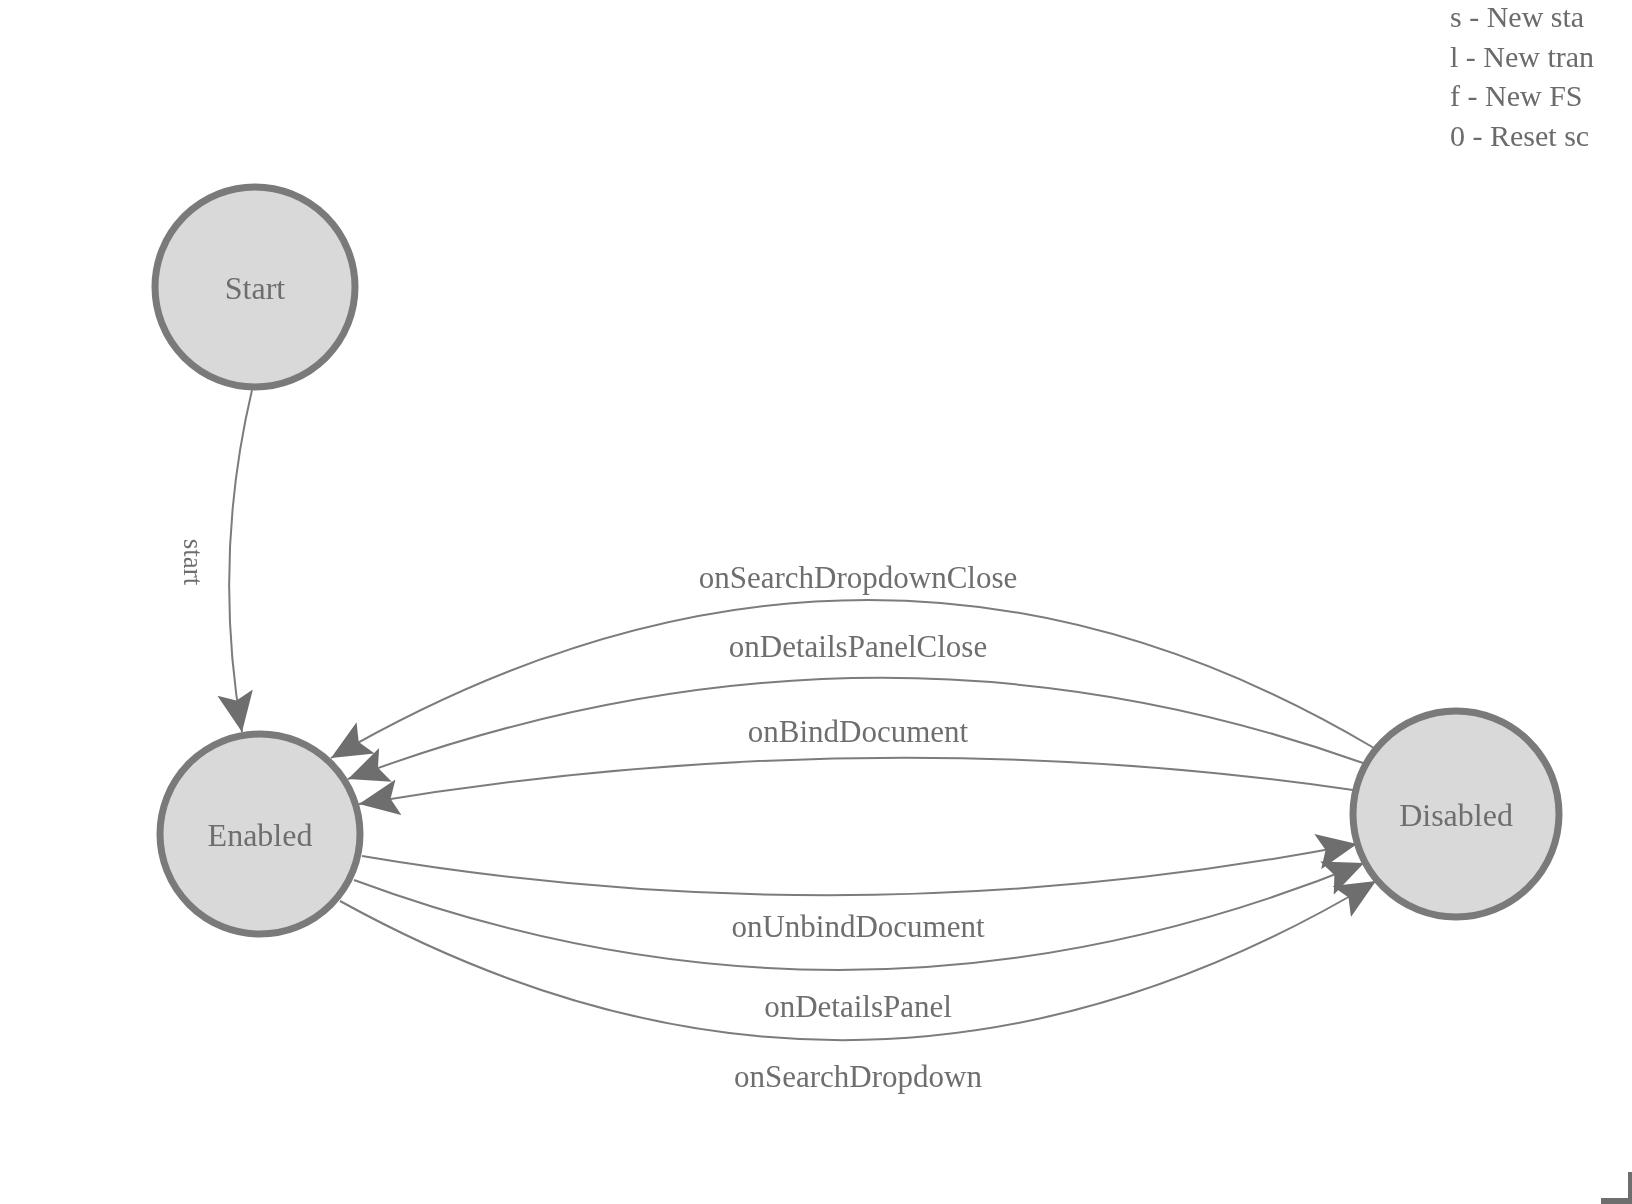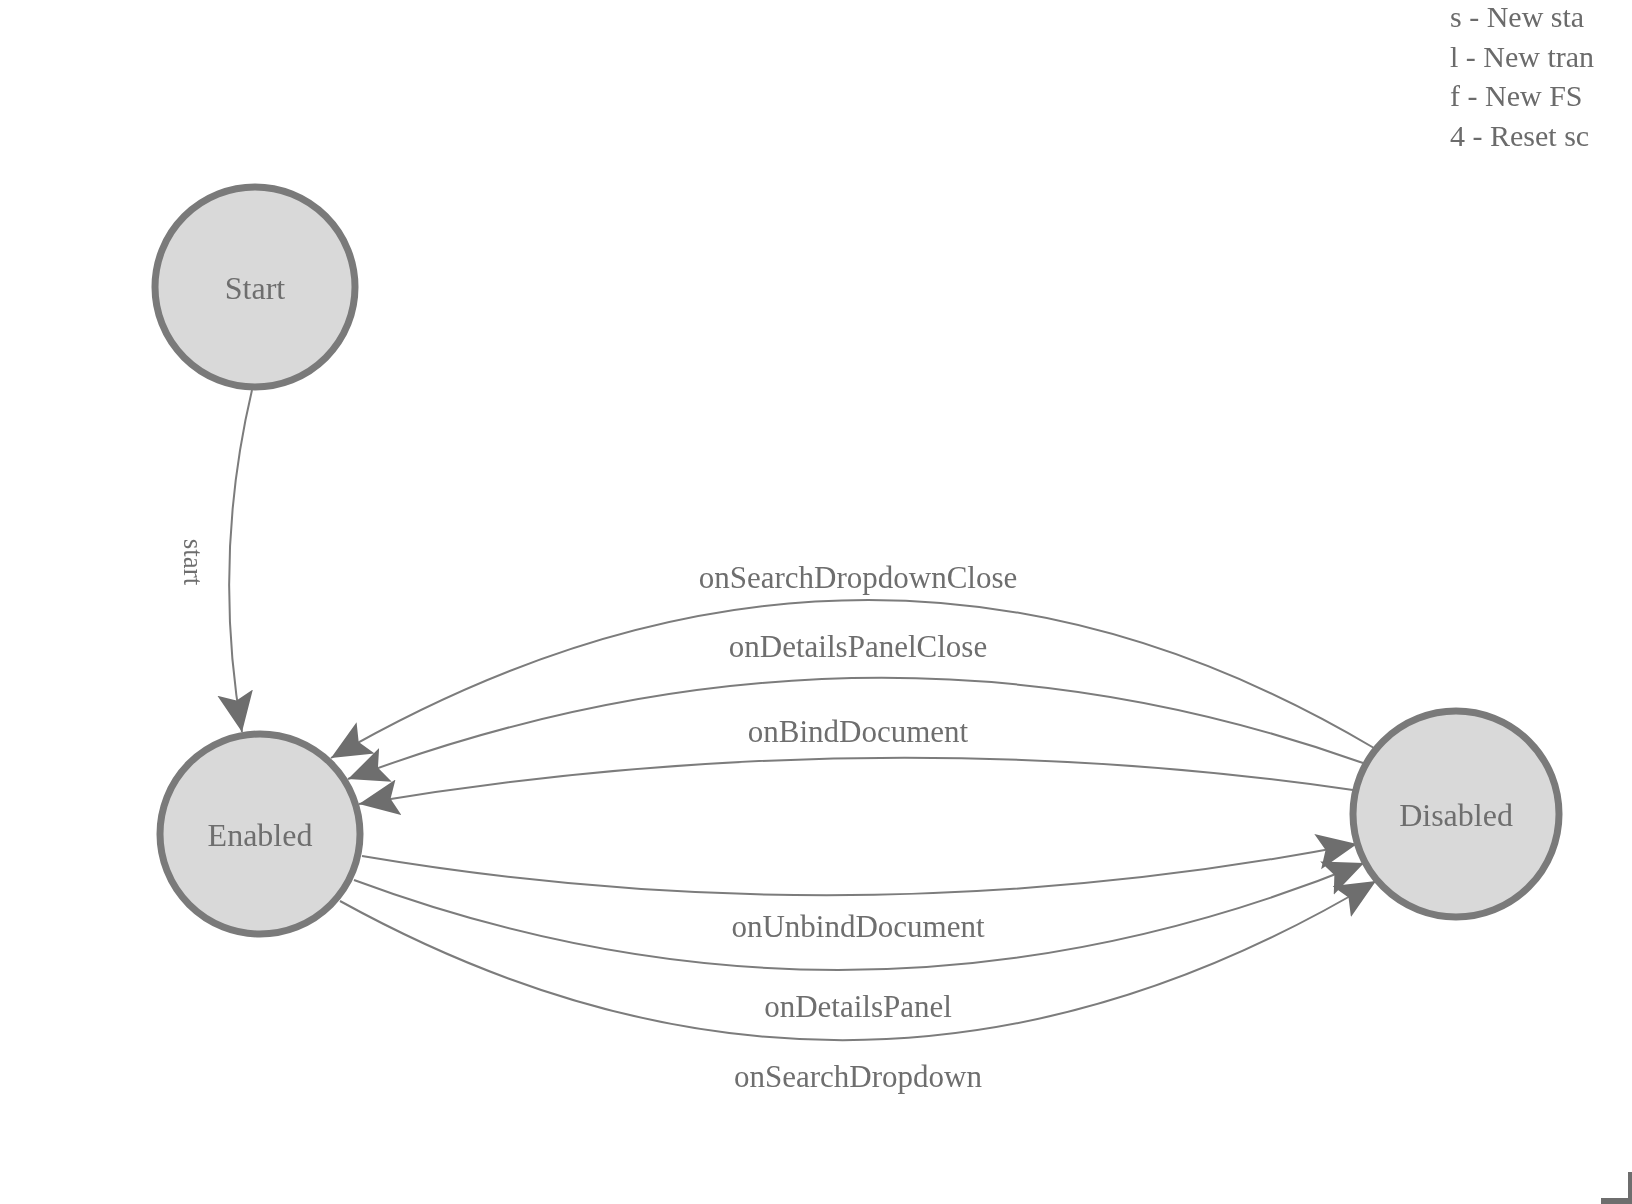--- a/index.html
+++ b/index.html
@@ -128,18 +128,18 @@
     <g>
       <circle class="node-circle" cx="1456" cy="814" r="103"></circle>
       <text class="node-label" x="1456" y="815">Disabled</text>
     </g>
   </svg>
 
   <div class="legend">
     <div>s - New sta</div>
     <div>l - New tran</div>
     <div>f - New FS</div>
-    <div>4 - Reset sc</div>
+    <div>0 - Reset sc</div>
   </div>
 
   <div class="resize-corner"></div>
 
 </div>
 
 </body></html>

